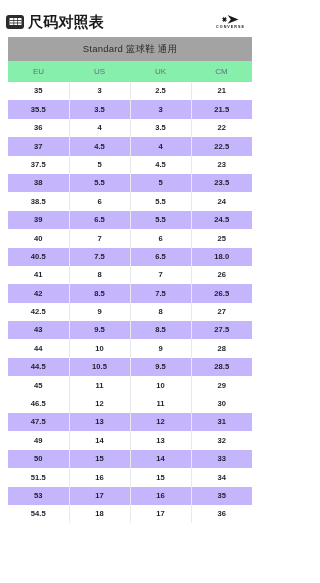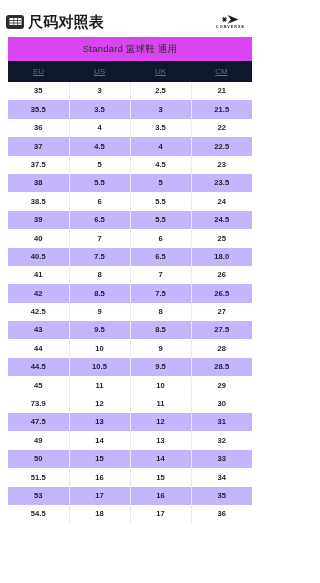--- a/index.html
+++ b/index.html
@@ -61,21 +61,21 @@
     letter-spacing: 0.9px;
     color: #1a1a1a;
     font-weight: 700;
     line-height: 1;
     transform: scale(1.15);
   }
 
   
   .subtitle-band {
     margin: 3px 8px 0 8px;
-    background: #d946ef;
+    background: #a3a3a3;
     height: 24px;
     display: flex;
     align-items: center;
     justify-content: center;
   }
   .subtitle-text {
     font-size: 9.5px;
     color: #2c2c2c;
     font-weight: 400;
     letter-spacing: 0.2px;
@@ -100,27 +100,26 @@
     padding: 0;
     border-right: 1px solid #e9e9ee;
     font-weight: 700;
     color: #1f1f28;
   }
   table.size-table th:last-child,
   table.size-table td:last-child {
     border-right: none;
   }
   table.size-table thead th {
-    background: #0f172a;
+    background: #86efac;
     color: #6d6d78;
     font-weight: 400;
     font-size: 8px;
     height: 21px;
     border-right: none;
-    text-decoration: underline;
   }
   table.size-table tbody tr.row-even {
     background: #ffffff;
   }
   table.size-table tbody tr.row-odd {
     background: #c4b5fd;
   }
 </style>
 </head>
 <body>
@@ -260,21 +259,21 @@
           <td>9.5</td>
           <td>28.5</td>
         </tr>
         <tr class="row-even">
           <td>45</td>
           <td>11</td>
           <td>10</td>
           <td>29</td>
         </tr>
         <tr class="row-even">
-          <td>73.9</td>
+          <td>46.5</td>
           <td>12</td>
           <td>11</td>
           <td>30</td>
         </tr>
         <tr class="row-odd">
           <td>47.5</td>
           <td>13</td>
           <td>12</td>
           <td>31</td>
         </tr>

